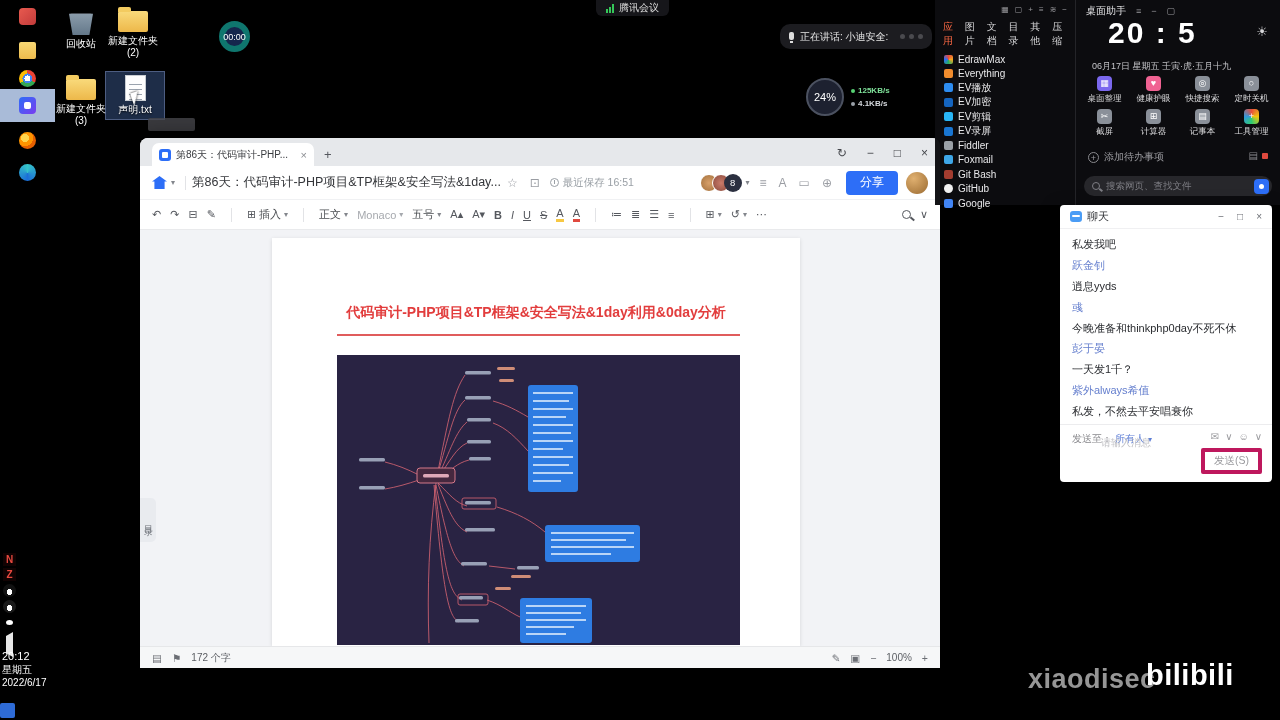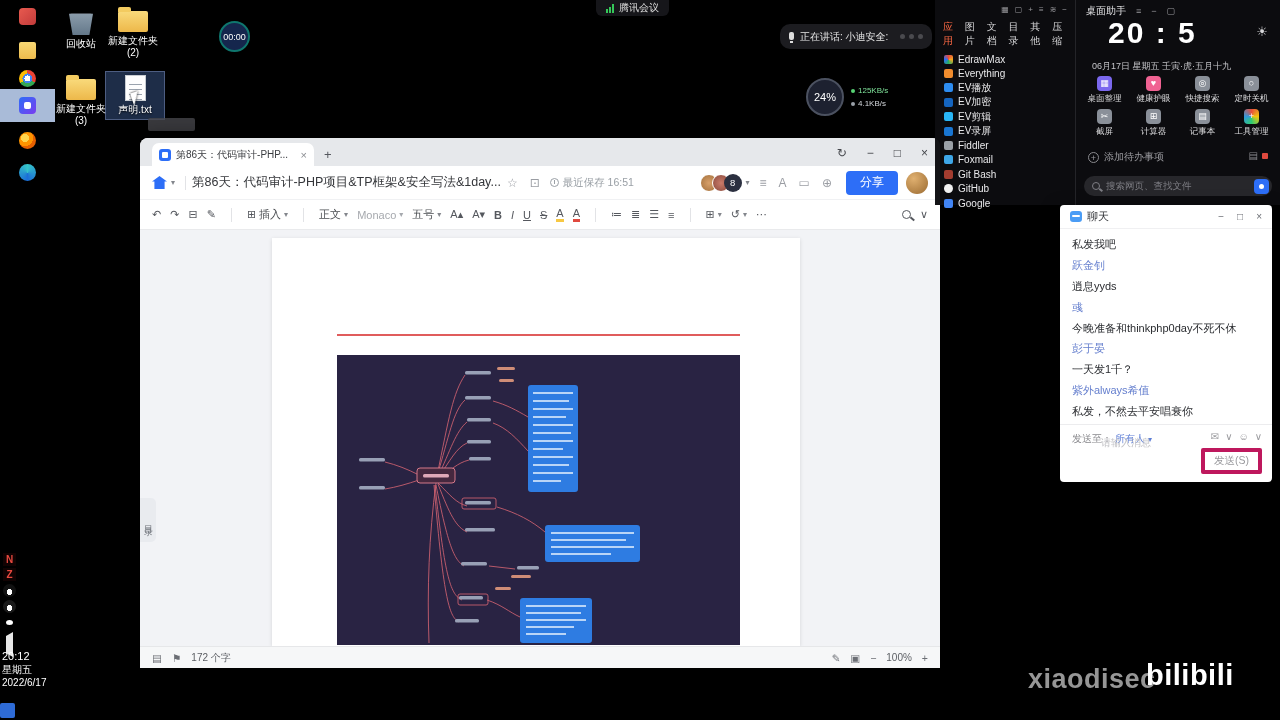--- a/index.html
+++ b/index.html
@@ -14,27 +14,27 @@
           display:flex;align-items:center;gap:5px;padding:0 10px;color:#ddd;font-size:10px;z-index:4;}
   .signal{display:flex;align-items:flex-end;gap:1px;height:9px;}
   .signal i{display:block;width:2px;background:#35c759;}
   .signal i:nth-child(1){height:4px}.signal i:nth-child(2){height:6px}.signal i:nth-child(3){height:9px}
   .pill{left:780px;top:24px;height:25px;background:rgba(30,30,34,.95);border-radius:10px;display:flex;
         align-items:center;gap:6px;padding:0 9px;color:#e6e6e6;font-size:10px;z-index:4;text-align:right;}
   .mic{width:5px;height:8px;background:#ddd;border-radius:2px;position:relative;margin-top:-2px;}
   .mic::after{content:"";position:absolute;left:1px;top:9px;width:3px;height:2px;background:#ddd;}
   .ghost-dots{display:flex;gap:4px;margin-left:6px;}
   .ghost-dots i{width:5px;height:5px;border-radius:50%;background:#4a4a4e;}
-  .timer{left:219px;top:21px;width:31px;height:31px;border-radius:50%;background:#15264d;border:2px solid #0f766e;
+  .timer{left:219px;top:21px;width:31px;height:31px;border-radius:50%;background:#15264d;border:6px solid #0f766e;
          color:#fff;font-size:9px;display:flex;align-items:center;justify-content:center;z-index:4;}
   .net{left:806px;top:78px;display:flex;align-items:center;gap:7px;z-index:4;}
   .net-circle{width:38px;height:38px;border-radius:50%;background:#1d2130;border:2px solid #4b5160;color:#fff;
               font-size:11px;display:flex;align-items:center;justify-content:center;}
   .net-rows{font-size:8px;line-height:13px;}
-  .net-rows .row{display:flex;align-items:center;gap:3px;}
+  .net-rows .row{display:flex;align-items:center;gap:3px;font-weight:bold;}
   .dot{width:4px;height:4px;border-radius:50%;display:inline-block;}
   .dot.g{background:#57d273;} .dot.w{background:#9aa0a8;}
   .up-txt{color:#7fe29a;} .down-txt{color:#d4d7dc;}
 
   
   .dicon{width:58px;text-align:center;z-index:2;padding:3px 0;}
   .dicon.sel{background:rgba(80,118,190,.38);outline:1px solid rgba(140,170,235,.55);}
   .ic{width:30px;height:26px;margin:0 auto;position:relative;}
   .ic.bin{background:linear-gradient(#93a4b2,#64788a);clip-path:polygon(10% 18%,90% 18%,78% 100%,22% 100%);}
   .ic.bin::before{content:"";position:absolute;left:4px;top:0;width:22px;height:5px;background:#aebdc9;border-radius:2px;}
@@ -352,20 +352,21 @@
       <span class="spacer"></span>
       <span class="mag"></span>
       <span class="tbico">∨</span>
     </div>
 
     <div class="win-doc">
       <div class="side-tab">
           <span>目录</span>
         </div>
       <div class="page">
+        <div class="doc-heading">代码审计-PHP项目&amp;TP框架&amp;安全写法&amp;1day利用&amp;0day分析</div>
         <div class="red-line"></div>
         <div class="mindmap">
           <svg viewBox="0 0 403 290" width="403" height="290">
             <g stroke="#c75f6e" stroke-width="0.9" fill="none">
               <path d="M100,121 C112,62 116,38 128,20"></path>
               <path d="M100,121 C112,82 116,56 128,45"></path>
               <path d="M101,122 C113,96 119,76 130,67"></path>
               <path d="M101,123 C113,106 119,93 130,88"></path>
               <path d="M102,124 C114,115 120,108 132,105"></path>
               <path d="M101,128 C113,140 119,148 130,151"></path>

